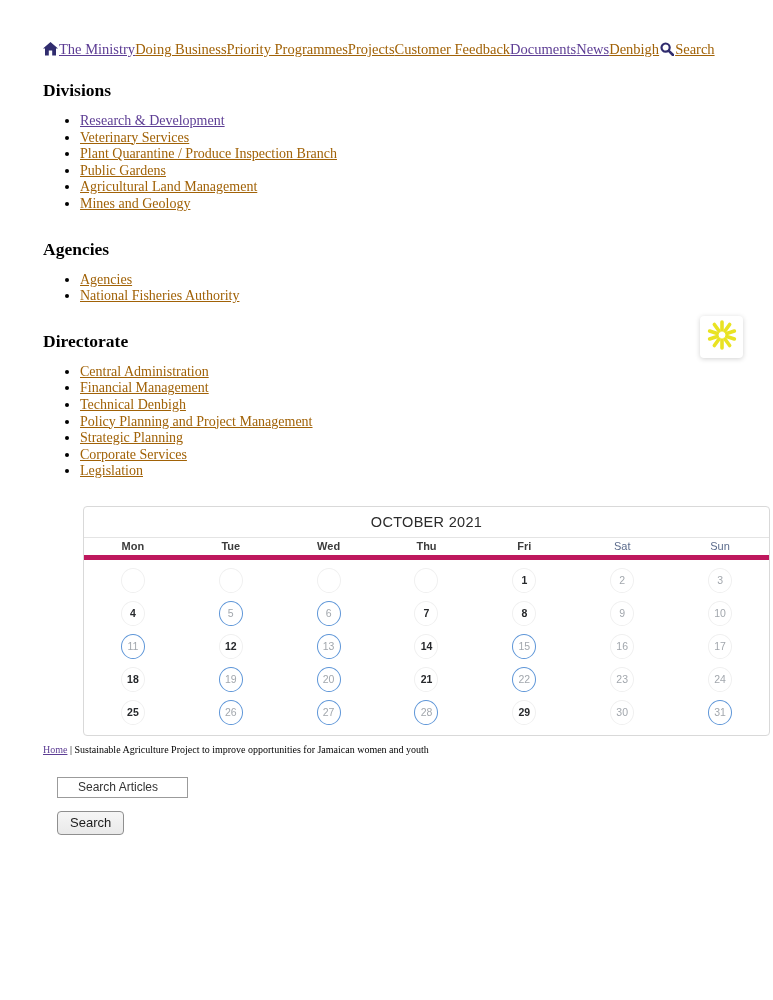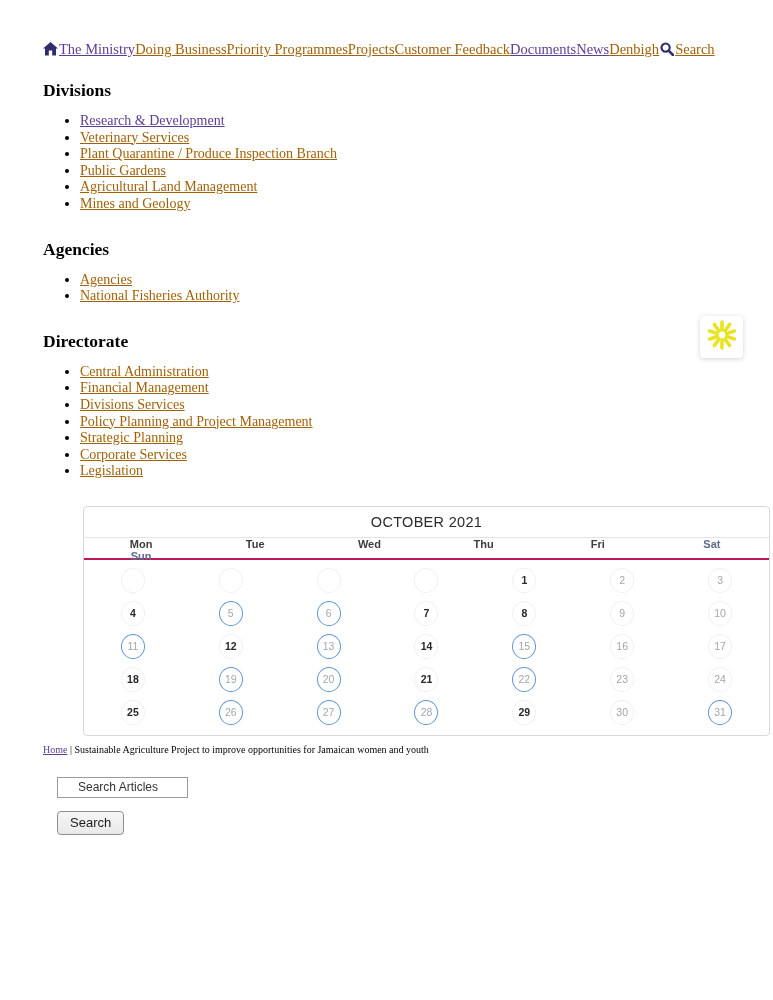--- a/index.html
+++ b/index.html
@@ -47,28 +47,28 @@
     font-family: "Liberation Sans", sans-serif;
     overflow: hidden;
     margin-left: 40px;
   }
   .cal-title {
     height: 31px; display: flex; align-items: center; justify-content: center;
     font-size: 14.5px; color: #2b2b2b; letter-spacing: 0.3px;
     border-bottom: 1px solid #e4e4e4;
   }
   .cal-weekdays {
-    display: grid; grid-template-columns: repeat(6, 1fr);
+    display: grid; grid-template-columns: repeat(7, 1fr);
     height: 22px; align-items: center;
-    border-bottom: 2px solid #be185d;
+    border-bottom: 5px solid #be185d;
   }
   .cal-weekdays .wd {
     text-align: center; font-size: 11px; font-weight: 600; color: #3c3c3c;
   }
-  .cal-weekdays .wd.weekend { color: #5b6b8c; font-weight: 700; }
+  .cal-weekdays .wd.weekend { color: #5b6b8c; font-weight: 400; }
   .cal-grid {
     display: grid; grid-template-columns: repeat(7, 1fr);
     padding: 4px 0 6px 0;
   }
   .cal-cell {
     height: 33px; display: flex; align-items: center; justify-content: center;
   }
   .day-circle {
     width: 24px; height: 25px; border-radius: 50%;
     display: flex; align-items: center; justify-content: center;
@@ -149,21 +149,21 @@
         <ul>
           <li><a href="#" class="lnk-blue">Agencies</a></li>
           <li><a href="#" class="lnk-blue">National Fisheries Authority</a></li>
         </ul>
       </div>
       <div class="section">
         <h2>Directorate</h2>
         <ul>
           <li><a href="#" class="lnk-blue">Central Administration</a></li>
           <li><a href="#" class="lnk-blue">Financial Management</a></li>
-          <li><a href="#" class="lnk-blue">Divisions Services</a></li>
+          <li><a href="#" class="lnk-blue">Technical Denbigh</a></li>
           <li><a href="#" class="lnk-blue">Policy Planning and Project Management</a></li>
           <li><a href="#" class="lnk-blue">Strategic Planning</a></li>
           <li><a href="#" class="lnk-blue">Corporate Services</a></li>
           <li><a href="#" class="lnk-blue">Legislation</a></li>
         </ul>
       </div>
     </div>
 
   <div class="calendar">
     <div class="cal-title">OCTOBER 2021</div>

